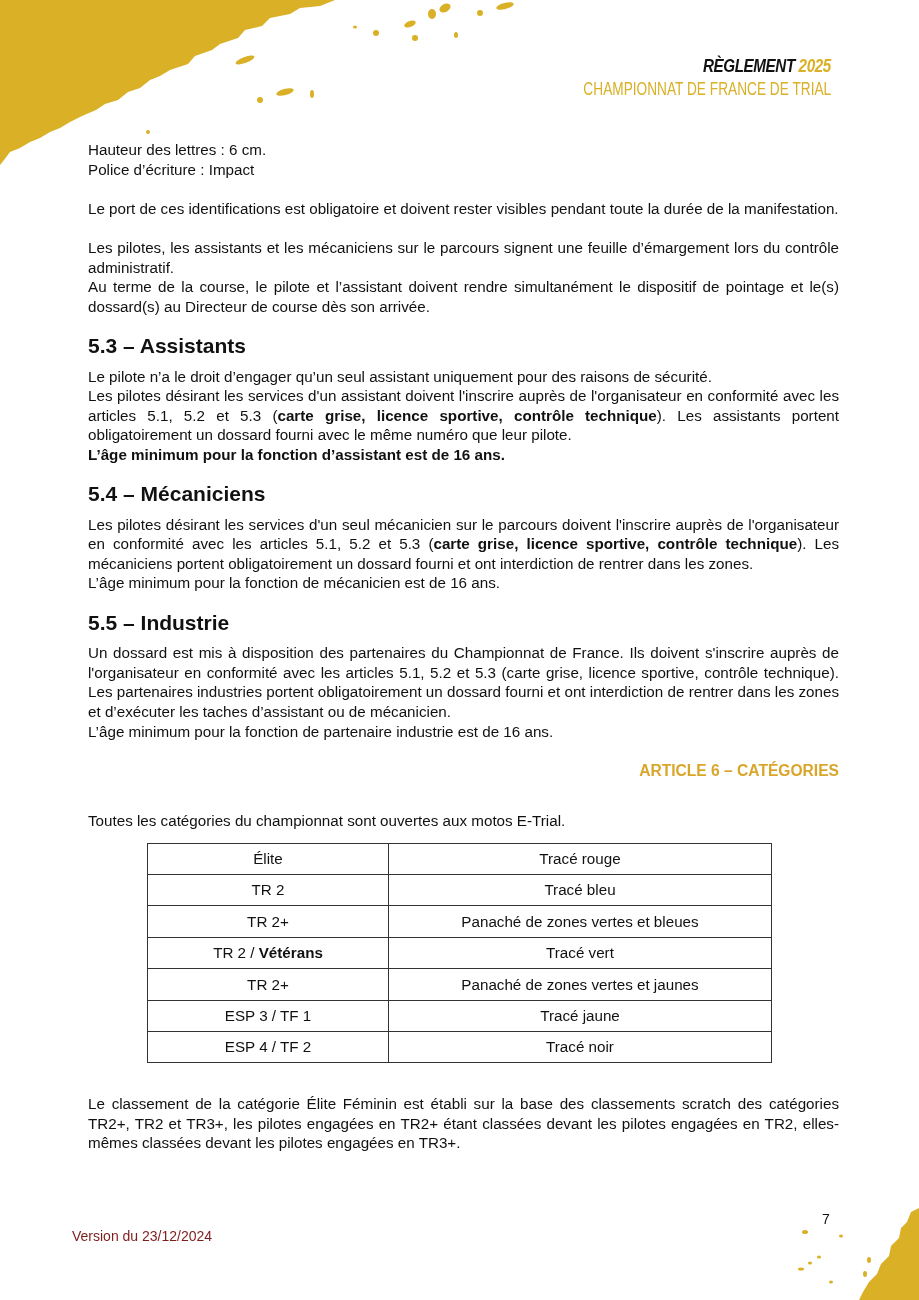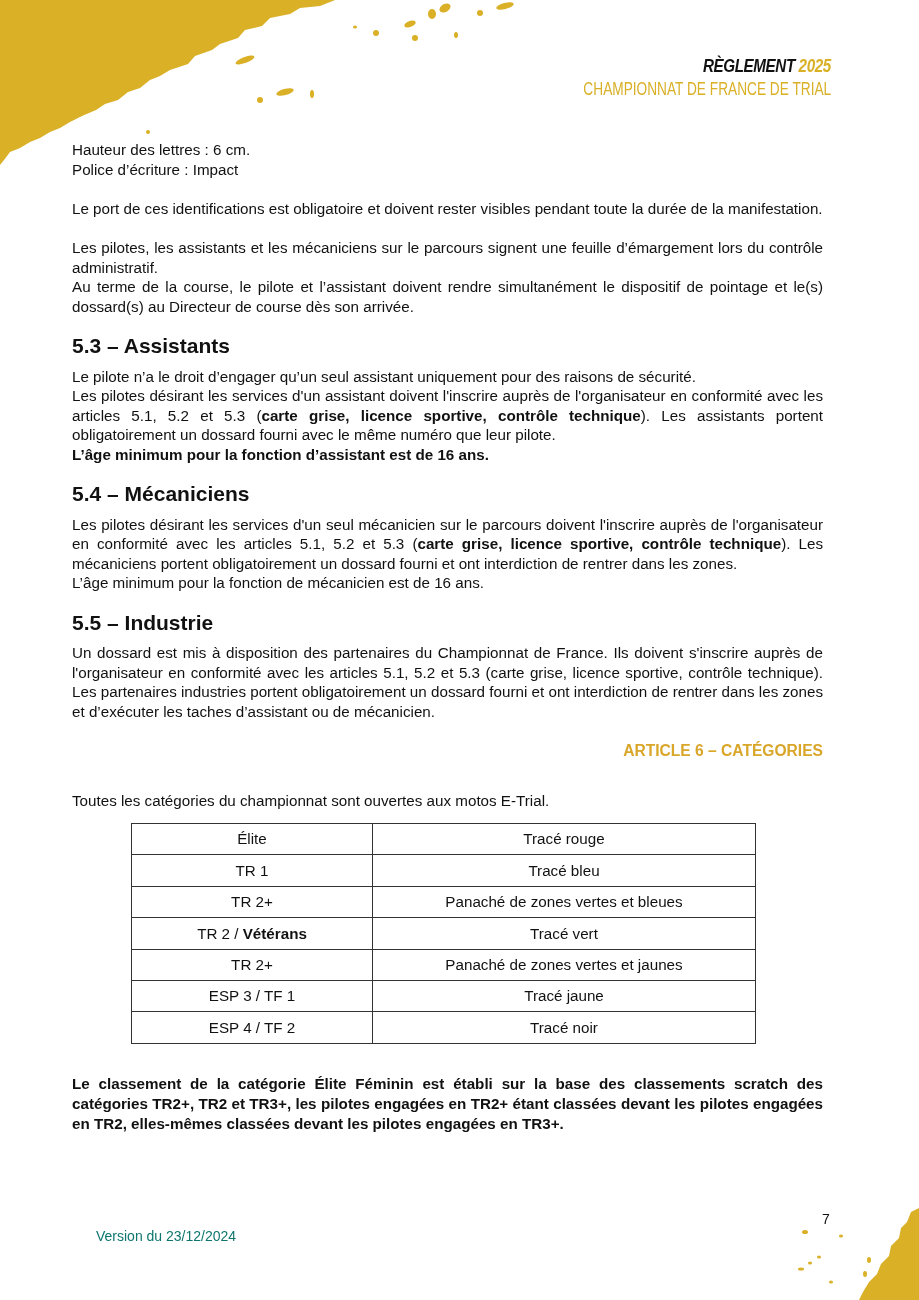--- a/index.html
+++ b/index.html
@@ -9,33 +9,33 @@
   .splash-bottom { position: absolute; right: 0; bottom: 0; width: 180px; height: 110px; }
   .header { position: absolute; right: 88px; top: 56px; text-align: right; line-height: 1; }
   .header .title-line { font-family: "Liberation Sans", sans-serif; font-weight: bold;
         font-style: italic; font-size: 19px; letter-spacing: -0.5px; transform: scaleX(0.8);
         transform-origin: right; display: inline-block; }
   .header .title-black { color: #111; }
   .header .title-year { color: #d9b026; }
   .header .subtitle { font-family: "Liberation Sans", sans-serif; font-size: 19px; color: #d9b026;
         transform: scaleX(0.72); transform-origin: right; display: block; margin-top: 4px;
         letter-spacing: 0px; white-space: nowrap; }
-  .content { position: absolute; left: 72px; top: 140px; width: 751px;
+  .content { position: absolute; left: 88px; top: 140px; width: 751px;
         font-size: 15.2px; line-height: 19.6px; }
   .content p { margin: 0; text-align: justify; }
   .gap { height: 19.6px; }
   .gap-sm { height: 11px; }
   h3 { font-size: 21px; font-weight: bold; margin: 0; line-height: 19.6px; }
   h2 { font-size: 15.6px; font-weight: bold; margin: 0; color: #d9a62a; line-height: 19.6px; text-align: right; }
   table.cat { border-collapse: collapse; margin-left: 59px; width: 625px; margin-top: 12px; }
   table.cat td { border: 1px solid #333; height: 30.4px; padding: 0; text-align: center;
         font-size: 15.2px; }
   table.cat td.c1 { width: 240px; }
-  .footnote p { font-weight: bold; }
-  .footer-version { position: absolute; left: 96px; top: 1228px; font-size: 14px; color: #0f766e; }
+  .footnote p { font-weight: normal; }
+  .footer-version { position: absolute; left: 72px; top: 1228px; font-size: 14px; color: #7f1d1d; }
   .page-num { position: absolute; left: 822px; top: 1211px; font-size: 14px; color: #111; }
 </style>
 </head>
 <body>
 
 <svg class="splash-top" viewBox="0 0 540 170">
   <path fill="#d9b026" d="M0,0 L335,0 L320,6 L300,8 L290,14 L270,18 L262,26 L245,30 L238,38 L220,44 L212,50 L195,56 L188,64 L170,70 L160,76 L150,80 L140,88 L128,92 L118,100 L105,104 L96,110 L82,116 L70,122 L60,128 L50,132 L40,138 L30,142 L20,148 L10,152 L4,160 L0,165 Z"></path>
   <ellipse fill="#d9b026" cx="245" cy="60" rx="10" ry="3" transform="rotate(-20 245 60)"></ellipse>
   <ellipse fill="#d9b026" cx="285" cy="92" rx="9" ry="3" transform="rotate(-15 285 92)"></ellipse>
   <ellipse fill="#d9b026" cx="260" cy="100" rx="3" ry="3"></ellipse>
@@ -78,35 +78,36 @@
 
   <h3>5.4 – Mécaniciens</h3>
   <div class="gap-sm"></div>
   <p><span>Les pilotes désirant les services d'un seul mécanicien sur le parcours doivent l'inscrire auprès de l'organisateur en conformité avec les articles 5.1, 5.2 et 5.3 (</span><b>carte grise, licence sportive, contrôle technique</b><span>). Les mécaniciens portent obligatoirement un dossard fourni et ont interdiction de rentrer dans les zones.</span></p>
   <p>L’âge minimum pour la fonction de mécanicien est de 16 ans.</p>
   <div class="gap"></div>
 
   <h3>5.5 – Industrie</h3>
   <div class="gap-sm"></div>
   <p>Un dossard est mis à disposition des partenaires du Championnat de France. Ils doivent s'inscrire auprès de l'organisateur en conformité avec les articles 5.1, 5.2 et 5.3 (carte grise, licence sportive, contrôle technique). Les partenaires industries portent obligatoirement un dossard fourni et ont interdiction de rentrer dans les zones et d’exécuter les taches d’assistant ou de mécanicien.</p>
+  <p>L’âge minimum pour la fonction de partenaire industrie est de 16 ans.</p>
   <div class="gap"></div>
 
   <h2>ARTICLE 6 – CATÉGORIES</h2>
   <div class="gap"></div>
   <div class="gap-sm"></div>
   <p>Toutes les catégories du championnat sont ouvertes aux motos E-Trial.</p>
 
   <table class="cat">
     <tbody id="cat-body">
         <tr>
           <td class="c1"><span>Élite</span></td>
           <td>Tracé rouge</td>
         </tr>
         <tr>
-          <td class="c1"><span>TR 1</span></td>
+          <td class="c1"><span>TR 2</span></td>
           <td>Tracé bleu</td>
         </tr>
         <tr>
           <td class="c1"><span>TR 2+</span></td>
           <td>Panaché de zones vertes et bleues</td>
         </tr>
         <tr>
           <td class="c1"><span>TR 2 / </span><b>Vétérans</b></td>
           <td>Tracé vert</td>
         </tr>

